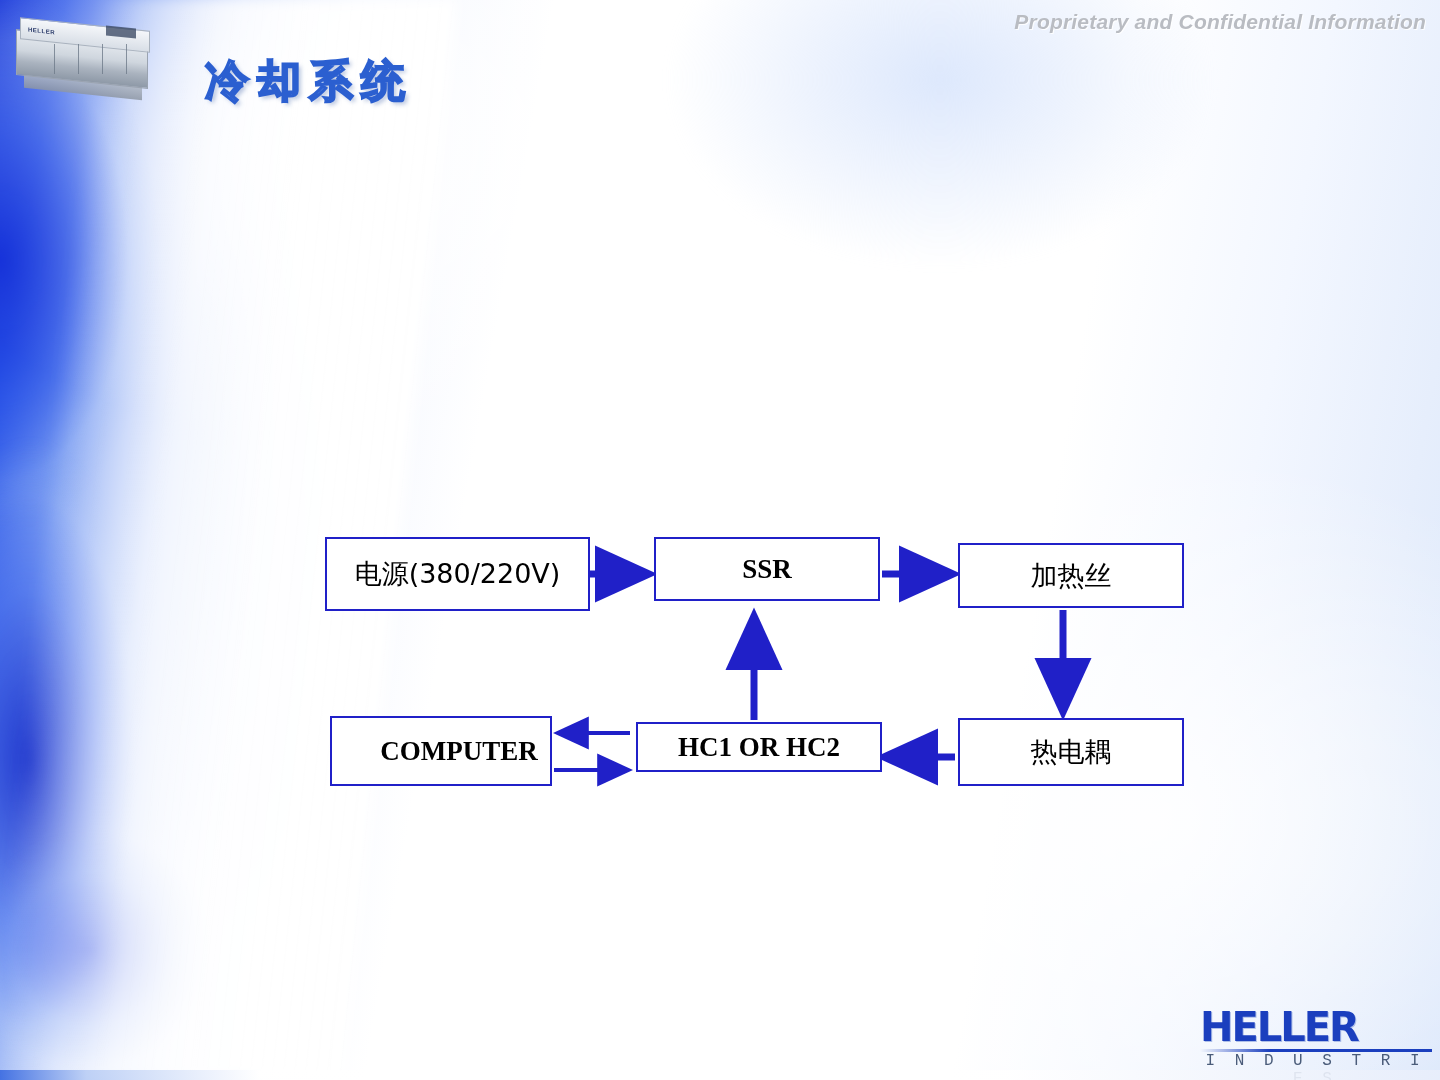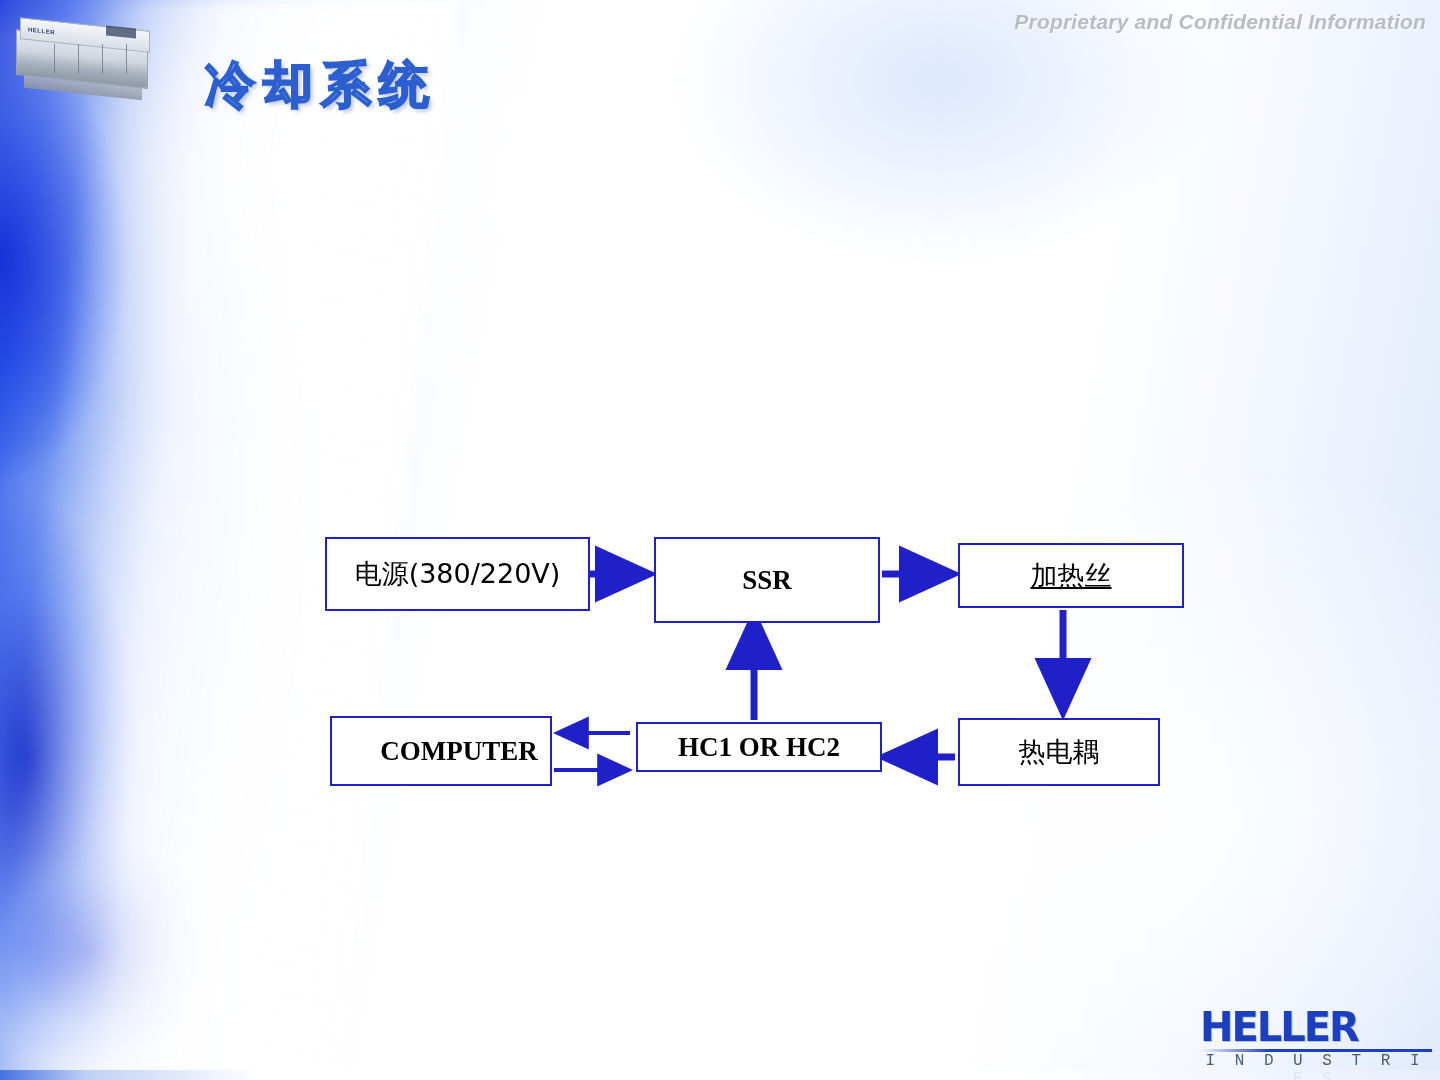--- a/index.html
+++ b/index.html
@@ -139,21 +139,21 @@
     background: rgba(110,122,138,0.8);
     transform: skewY(6deg);
   }
 
   
   .title {
     position: absolute;
     left: 205px;
     top: 52px;
     font-family: "DejaVu Sans", sans-serif;
-    font-size: 50px;
+    font-size: 44px;
     font-weight: bold;
     letter-spacing: 8px;
     color: #cfe0f7;
     -webkit-text-stroke: 2px #2b5fd0;
     text-shadow: 3px 3px 4px rgba(90,120,180,0.45);
     white-space: nowrap;
   }
 
   
   .diagram {
@@ -174,25 +174,25 @@
     font-size: 27px;
     box-sizing: border-box;
     white-space: nowrap;
   }
   .node.cjk {
     font-family: "DejaVu Sans", sans-serif;
     font-weight: normal;
     font-size: 27px;
   }
   .node-power  { left: 308px; top: 537px; width: 265px; height: 74px; margin-left: 17px; }
-  .node-ssr    { left: 654px; top: 537px; width: 226px; height: 86px; }
-  .node-heater { left: 958px; top: 543px; width: 226px; height: 65px; text-decoration: underline; }
+  .node-ssr    { left: 654px; top: 537px; width: 226px; height: 64px; }
+  .node-heater { left: 958px; top: 543px; width: 226px; height: 65px; }
   .node-computer { left: 330px; top: 716px; width: 222px; height: 70px; padding-left: 36px; }
   .node-hc     { left: 636px; top: 722px; width: 246px; height: 50px; }
-  .node-tc     { left: 958px; top: 718px; width: 202px; height: 68px; }
+  .node-tc     { left: 958px; top: 718px; width: 226px; height: 68px; }
 
   .arrow-svg {
     position: absolute;
     left: 0; top: 0;
     width: 1440px;
     height: 1080px;
     pointer-events: none;
   }
 
   

